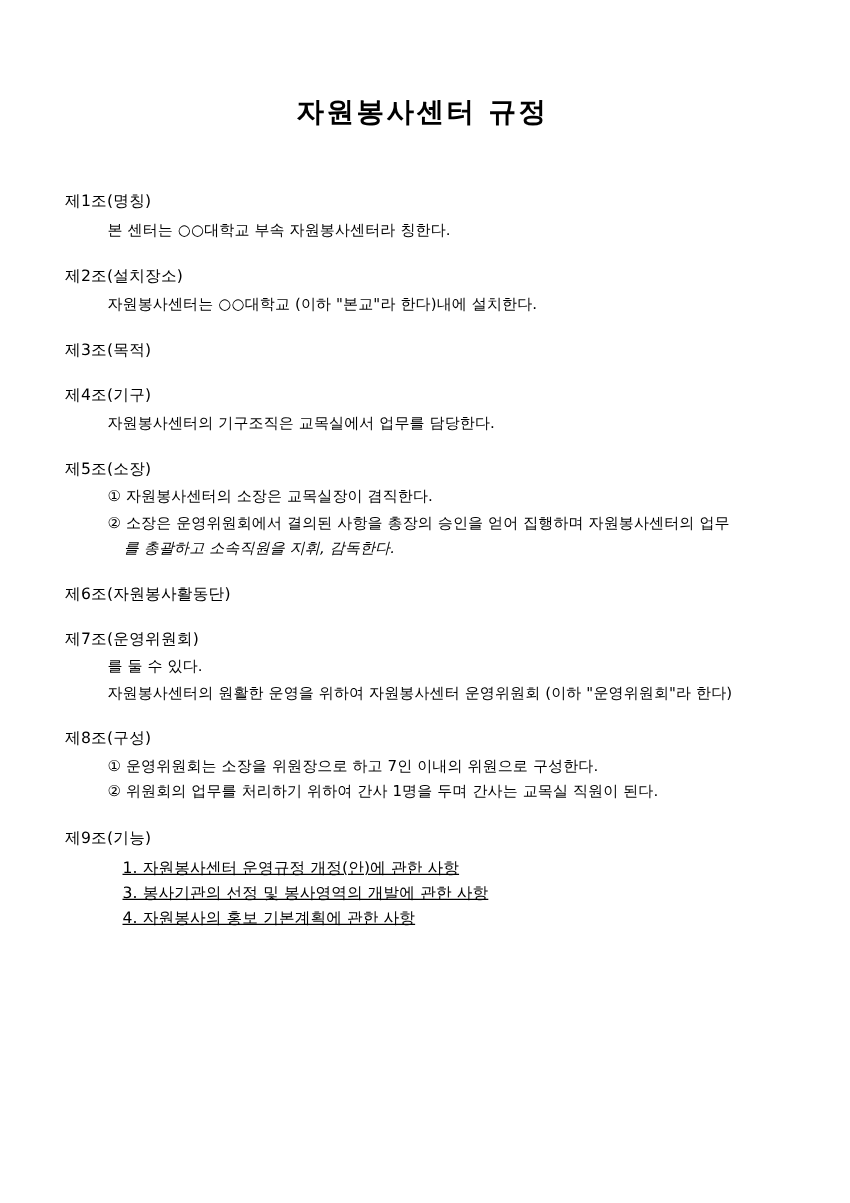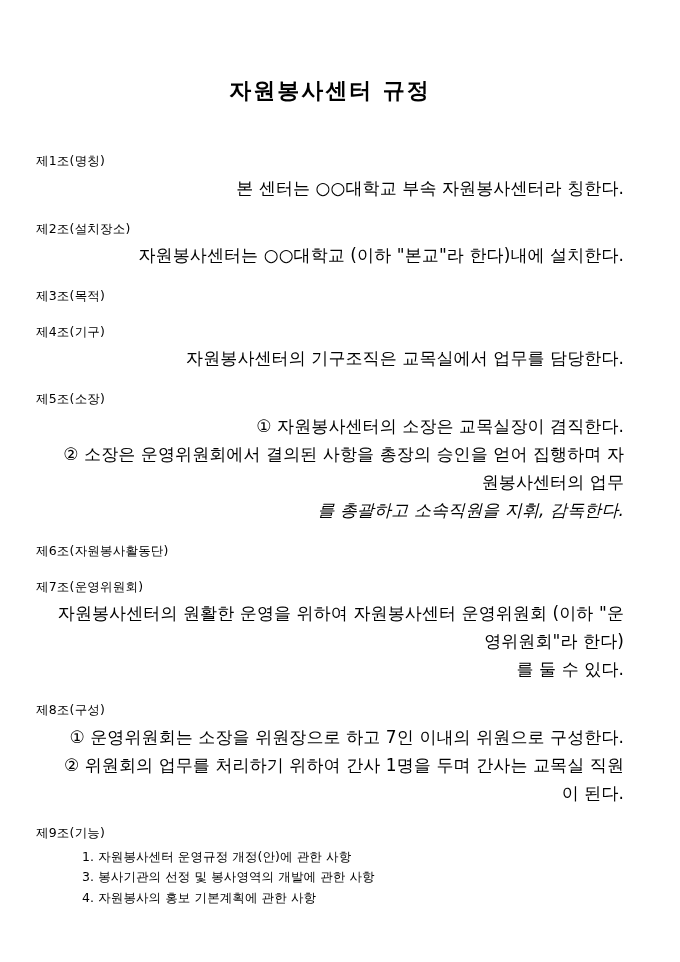--- a/index.html
+++ b/index.html
@@ -12,21 +12,21 @@
     height: 962px;
     font-family: "DejaVu Sans", sans-serif;
     color: #000000;
     position: relative;
     overflow: hidden;
   }
   .page {
     width: 680px;
     height: 962px;
     box-sizing: border-box;
-    padding: 78px 56px 40px 36px;
+    padding: 78px 56px 40px 52px;
     position: relative;
   }
   .doc-title {
     text-align: center;
     font-size: 22px;
     font-weight: bold;
     letter-spacing: 2px;
     margin: 0 0 48px 0;
     line-height: 1.2;
   }
@@ -37,43 +37,44 @@
     font-size: 12.5px;
     line-height: 1.5;
     margin: 0 0 4px 0;
     letter-spacing: 0.2px;
   }
   .article-body {
     margin: 0;
     padding-left: 18px;
   }
   .para {
-    font-size: 17px;
+    font-size: 12px;
     line-height: 1.62;
-    margin: 0 0 1px 0;
+    margin: 0 0 1px 16px;
     letter-spacing: 0.1px;
-    text-align: right;
+    text-align: left;
   }
   .para.hang {
     padding-left: 13px;
     text-indent: -13px;
   }
   .para.cont {
     padding-left: 13px;
     font-style: italic;
   }
   .sub-list {
     margin: 0;
     padding-left: 28px;
   }
   .sub-item {
     font-size: 12.5px;
     line-height: 1.62;
     margin: 0;
     letter-spacing: 0.1px;
+    text-decoration: underline;
   }
 </style>
 </head>
 <body>
 
 <div class="page">
 
   <h1 class="doc-title">자원봉사센터 규정</h1>
 
   <div class="article">
@@ -110,22 +111,22 @@
     </div>
   </div>
 
   <div class="article">
     <p class="article-heading">제6조(자원봉사활동단)</p>
   </div>
 
   <div class="article">
     <p class="article-heading">제7조(운영위원회)</p>
     <div class="article-body">
+      <p class="para">를 둘 수 있다.</p>
       <p class="para">자원봉사센터의 원활한 운영을 위하여 자원봉사센터 운영위원회 (이하 "운영위원회"라 한다)</p>
-      <p class="para">를 둘 수 있다.</p>
     </div>
   </div>
 
   <div class="article">
     <p class="article-heading">제8조(구성)</p>
     <div class="article-body">
       <p class="para hang">① 운영위원회는 소장을 위원장으로 하고  7인 이내의 위원으로 구성한다.</p>
       <p class="para hang">② 위원회의 업무를 처리하기 위하여 간사 1명을 두며 간사는 교목실 직원이 된다.</p>
     </div>
   </div>

